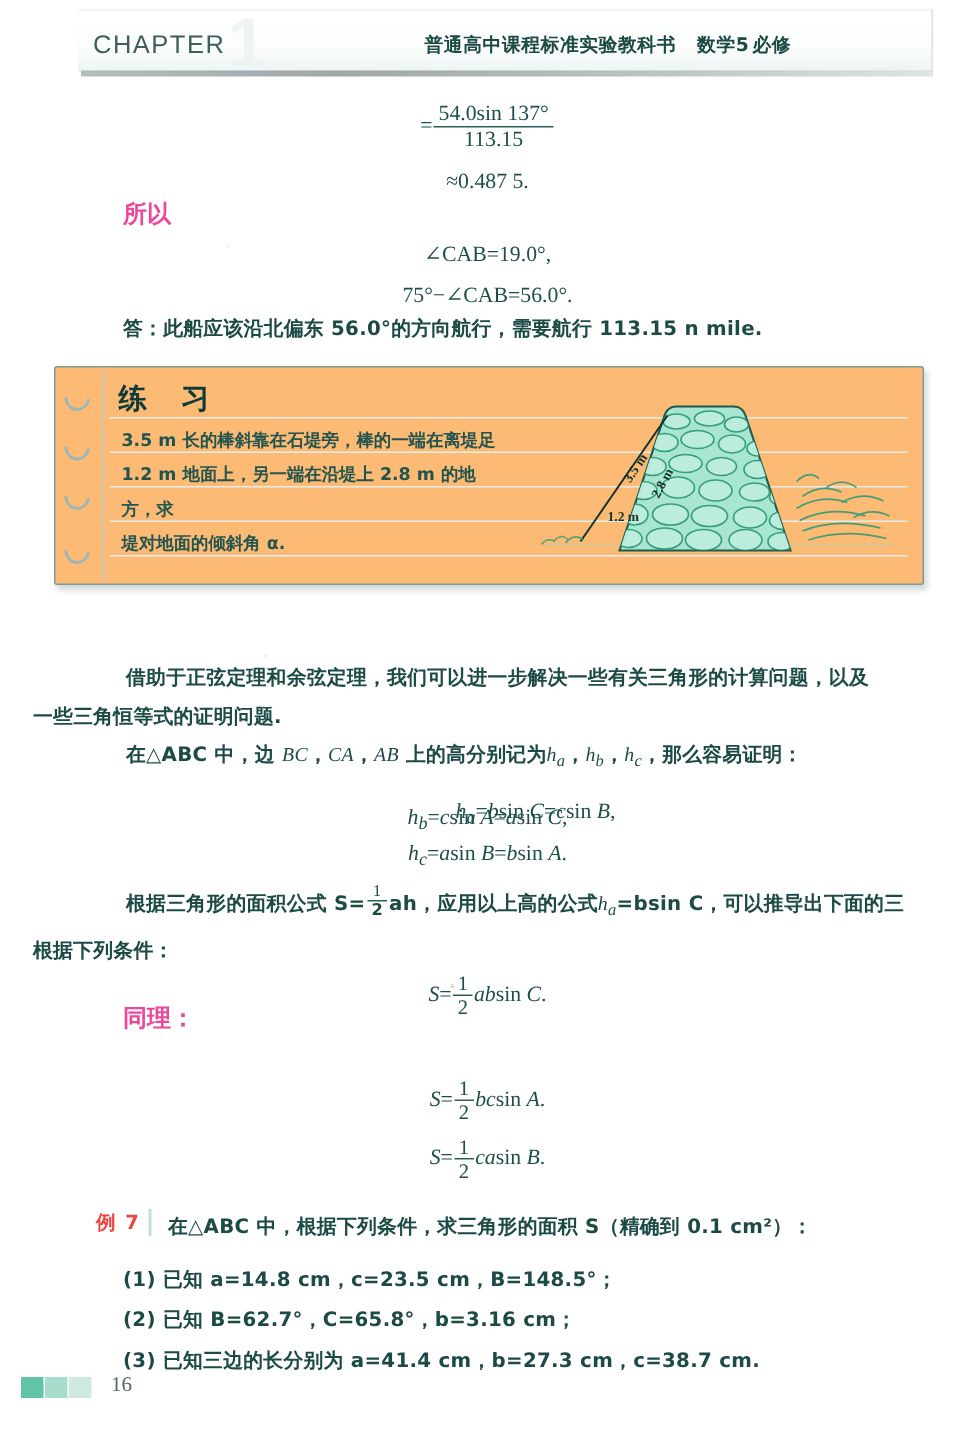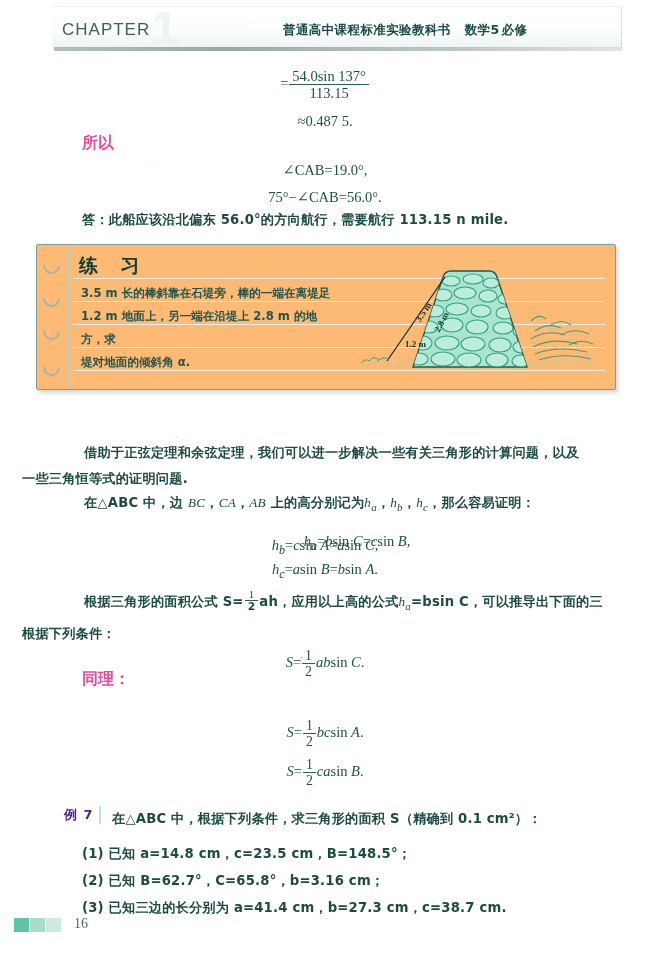--- a/index.html
+++ b/index.html
@@ -135,21 +135,21 @@
     font-family: "Liberation Serif", serif;
     font-size: 9px; color: #13302d; font-weight: bold;
     white-space: nowrap;
   }
 
   
   .ex7 {
     position: absolute; left: 64px; top: 806px;
     font-family: "DejaVu Sans", "Liberation Sans", sans-serif;
     font-size: 13px; font-weight: bold;
-    color: #4c1d95;
+    color: #ef4444;
     border-right: 2px solid #bfe2da;
     padding-right: 5px;
     letter-spacing: 1px;
   }
 
   
   .foot-bar {
     position: absolute; left: 14px; top: 918px;
     width: 46px; height: 14px;
   }

